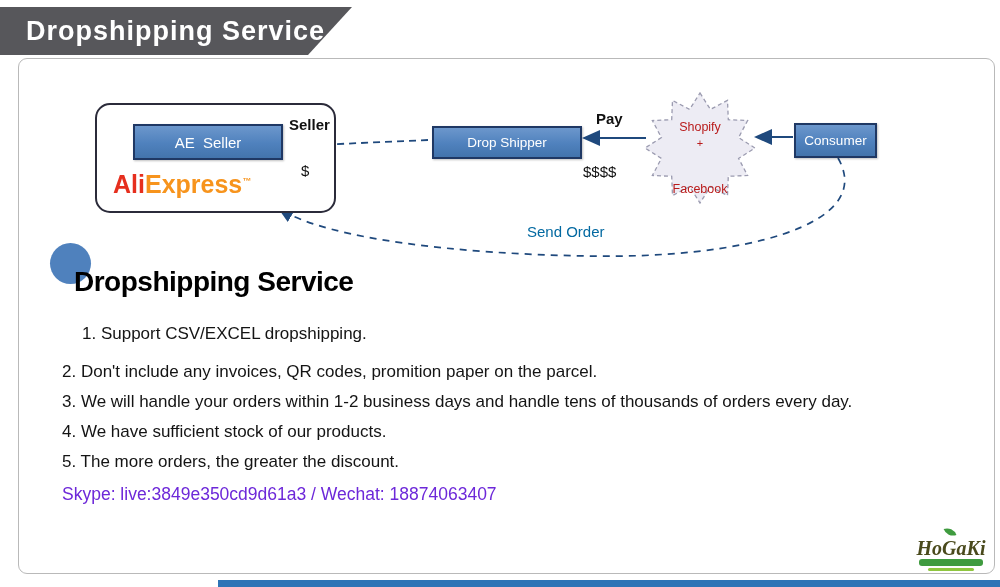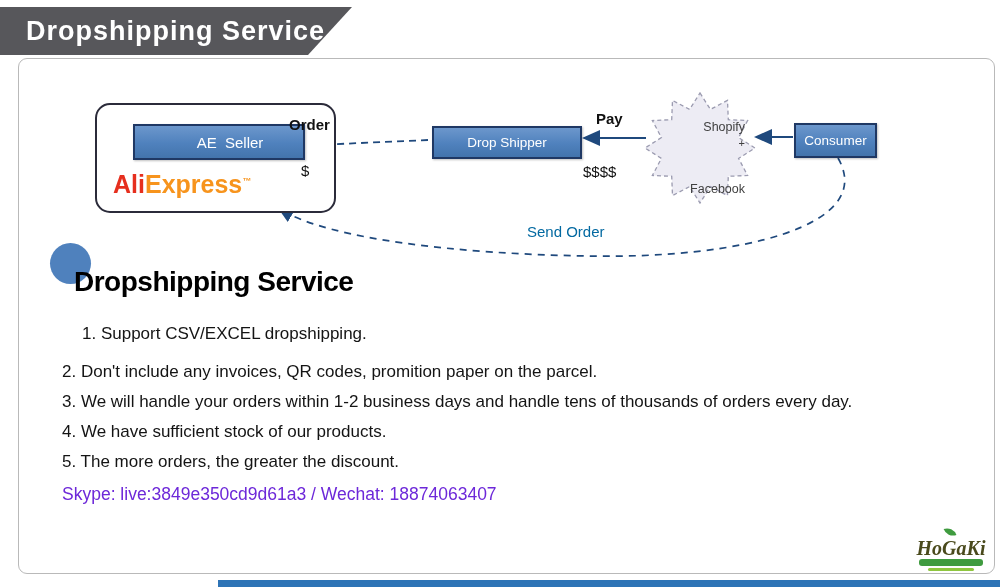--- a/index.html
+++ b/index.html
@@ -18,38 +18,38 @@
 
   
   .diagram-svg{position:absolute;left:0;top:0;width:1000px;height:587px;z-index:5;pointer-events:none;}
 
   
   .blue-box{position:absolute;z-index:10;background:linear-gradient(#6c97cc,#4f81bd 55%,#4374ac);
     border:2px solid #1f3864;color:#ffffff;display:flex;align-items:center;justify-content:center;
     box-shadow:1px 1px 2px rgba(0,0,0,.25);}
   .seller-group{position:absolute;left:95px;top:103px;width:237px;height:106px;
     border:2px solid #2b2b3a;border-radius:15px;background:#ffffff;z-index:8;}
-  .ae-box{left:133px;top:124px;width:146px;height:32px;font-size:15px;white-space:pre;padding-left:22px;}
+  .ae-box{left:133px;top:124px;width:146px;height:32px;font-size:15px;white-space:pre;}
   .ds-box{left:432px;top:126px;width:146px;height:29px;font-size:13.5px;}
   .consumer-box{left:794px;top:123px;width:79px;height:31px;font-size:13.5px;}
 
   .brand{position:absolute;left:113px;top:170px;z-index:11;font-size:25px;font-weight:bold;letter-spacing:0px;}
   .brand .ali{color:#e62f1e;}
   .brand .express{color:#f7941d;}
   .brand .tm{font-size:9px;color:#f7941d;vertical-align:super;font-weight:bold;}
 
   .diagram-label{position:absolute;z-index:12;color:#111;font-size:15px;}
   .bold{font-weight:bold;}
   .order-label{left:289px;top:116px;}
   .order-cur{left:301px;top:162px;}
   .pay-label{left:596px;top:110px;}
   .pay-cur{left:583px;top:163px;}
   .send-order{left:527px;top:223px;color:#0369a1;font-weight:normal;}
 
-  .star-text{position:absolute;left:655px;z-index:12;width:90px;text-align:right;color:#404040;}
+  .star-text{position:absolute;left:655px;z-index:12;width:90px;text-align:center;color:#b91c1c;}
   .star-l1{top:120px;font-size:12.5px;}
   .star-l2{top:137px;font-size:11px;}
   .star-l3{top:154px;font-size:12.5px;margin-top:28px;}
 
   
   .bullet-circle{position:absolute;left:50px;top:243px;width:41px;height:41px;border-radius:50%;
     background:#4f81bd;z-index:9;}
   .section-heading{position:absolute;left:74px;top:266px;z-index:10;font-size:28px;font-weight:bold;
     color:#000;letter-spacing:-0.5px;}
   .list-item{position:absolute;left:62px;z-index:10;font-size:17px;color:#141414;white-space:nowrap;}
@@ -96,21 +96,21 @@
   <div class="seller-group"></div>
 
   <div class="blue-box ae-box">
     <span>AE  Seller</span>
   </div>
 
   <div class="brand">
     <span class="ali">Ali</span><span class="express">Express</span><span class="tm">™</span>
   </div>
 
-  <div class="diagram-label bold order-label">Order</div>
+  <div class="diagram-label bold order-label">Seller</div>
   <div class="diagram-label order-cur">$</div>
 
   <div class="blue-box ds-box">
     <span>Drop Shipper</span>
   </div>
 
   <div class="diagram-label bold pay-label">Pay</div>
   <div class="diagram-label pay-cur">$$$$</div>
 
   <div class="star-text star-l1">Shopify</div>

